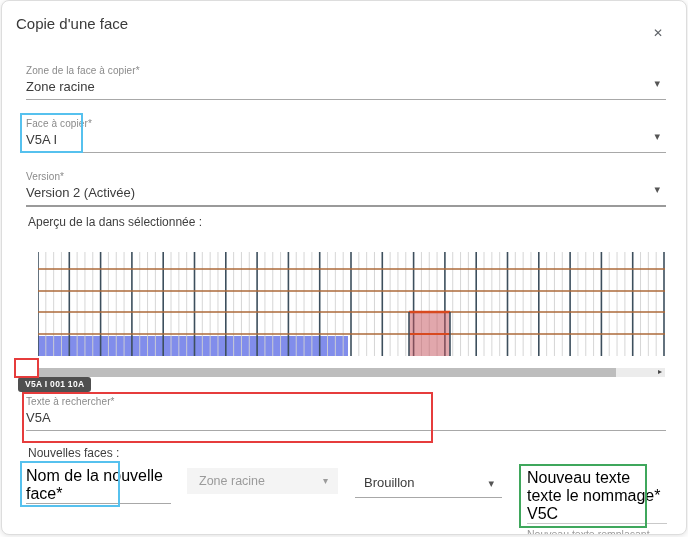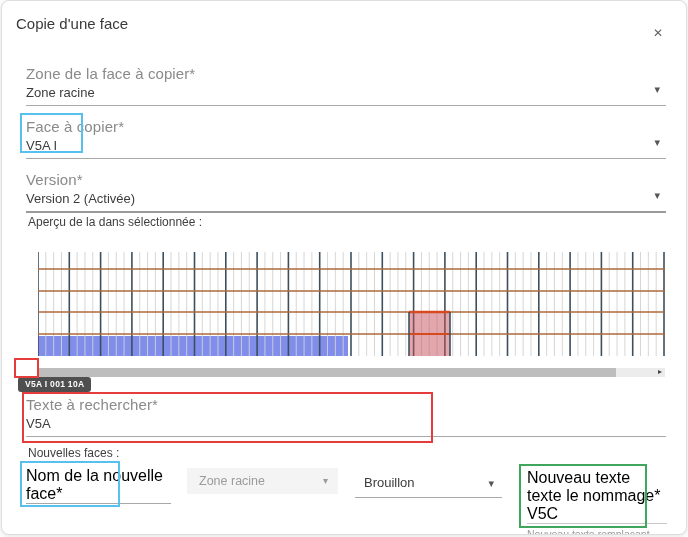--- a/index.html
+++ b/index.html
@@ -6,21 +6,21 @@
   html,body { width:688px; height:537px; background:#fff; font-family:"Liberation Sans", sans-serif; }
   .dialog {
     position:absolute; left:1px; top:0; width:686px; height:535px;
     background:#fff; border:1px solid #ddd; border-radius:8px;
     box-shadow:0 1px 6px rgba(0,0,0,.12); overflow:hidden;
   }
   .title { position:absolute; left:14px; top:14px; font-size:15px; color:#3a3a3a; }
   .close { position:absolute; left:646px; top:22px; width:20px; height:20px; text-align:center;
            font-size:12px; color:#5f6368; cursor:pointer; line-height:20px; }
   .field { position:absolute; left:24px; width:640px; }
-  .field .flabel { font-size:15px; color:#8a8a8a; letter-spacing:.1px; }
+  .field .flabel { font-size:10px; color:#8a8a8a; letter-spacing:.1px; }
   .field .fvalue { font-size:13px; color:#3c3c3c; margin-top:3px; padding-bottom:5px; }
   .underline1 { border-bottom:1px solid #a8a8a8; }
   .underline2 { border-bottom:2px solid #9a9a9a; }
   .arrow { position:absolute; right:6px; bottom:9px; font-size:11px; color:#555; }
   .section-label { position:absolute; left:26px; font-size:12px; color:#3f3f3f; }
   .grid-svg { position:absolute; left:36px; top:250px; }
   .scrollbar { position:absolute; left:36px; top:367px; width:627px; height:9px; background:#ececec; }
   .scroll-thumb { position:absolute; left:0; top:0; width:578px; height:9px; background:#bdbdbd; }
   .scroll-arrow { position:absolute; right:3px; top:-2px; font-size:8px; color:#444; line-height:12px; }
   .badge { position:absolute; left:16px; top:360px; height:15px; line-height:15px; padding:0 7px;

